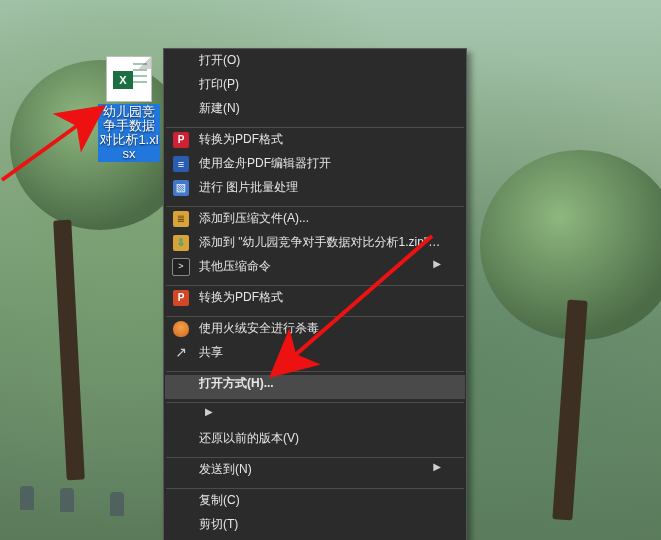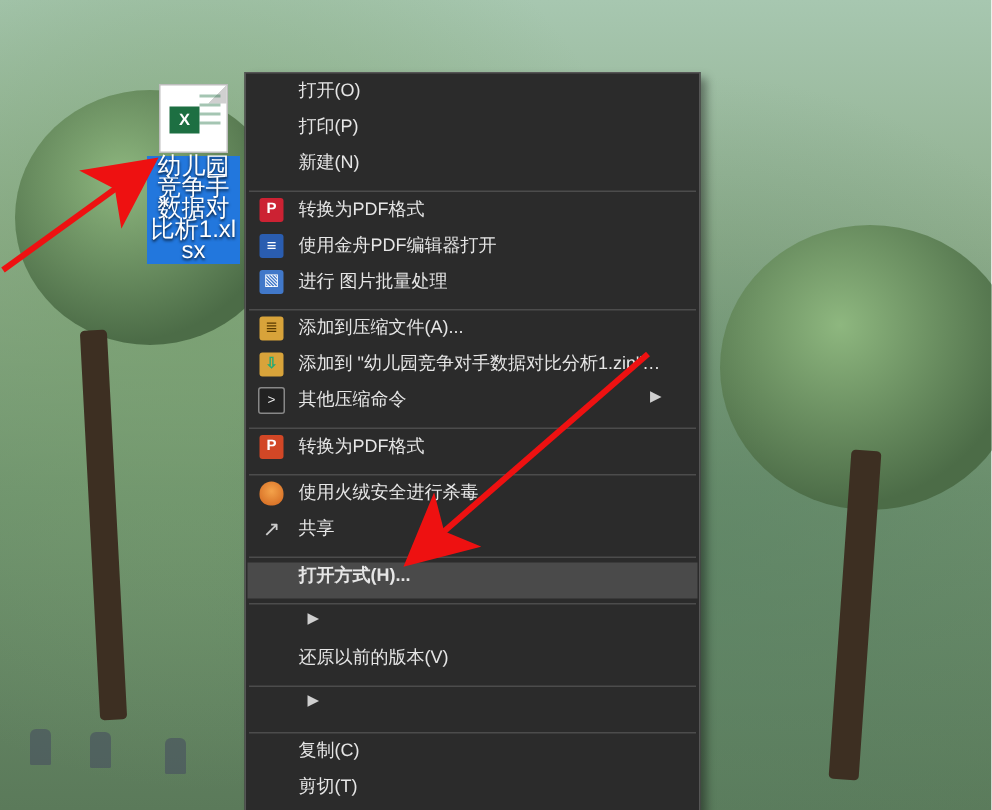--- a/index.html
+++ b/index.html
@@ -88,21 +88,21 @@
       linear-gradient(#1d6f42,#1d6f42) 0 0/100% 2px no-repeat,
       linear-gradient(#1d6f42,#1d6f42) 0 6px/100% 2px no-repeat,
       linear-gradient(#1d6f42,#1d6f42) 0 12px/100% 2px no-repeat,
       linear-gradient(#1d6f42,#1d6f42) 0 18px/100% 2px no-repeat;
     opacity: 0.4;
   }
   .file-label {
     background: rgba(0,60,150,0.0);
     color: #fff;
     text-shadow: 0 1px 2px rgba(0,0,0,0.8);
-    font-size: 16px;
+    font-size: 13px;
     line-height: 14px;
     padding: 1px 1px;
     word-break: break-all;
     background: #2277dd;
   }
 
   
   .context-menu {
     position: absolute;
     left: 163px;
@@ -303,20 +303,21 @@
     </div>
     <div class="menu-item">
       <span class="blank-icon"></span>
       <span class="mi-label">还原以前的版本(V)</span>
     </div>
 
     <div class="sep"></div>
 
     <div class="menu-item">
       <span class="blank-icon"></span>
+      <span class="mi-label">发送到(N)</span>
       <span class="mi-arrow">▶</span>
     </div>
 
     <div class="sep"></div>
 
     <div class="menu-item">
       <span class="blank-icon"></span>
       <span class="mi-label">复制(C)</span>
     </div>
     <div class="menu-item">

